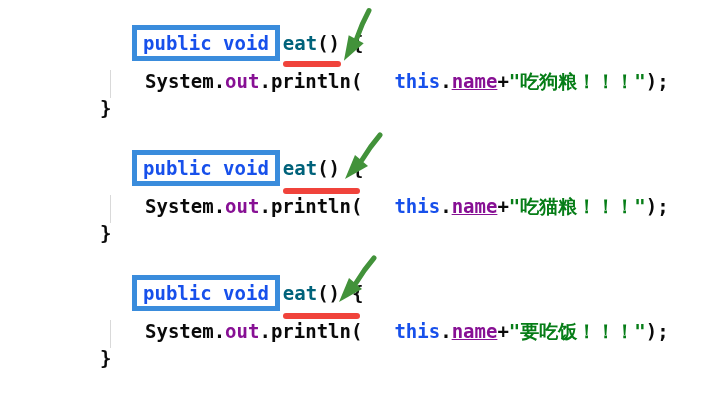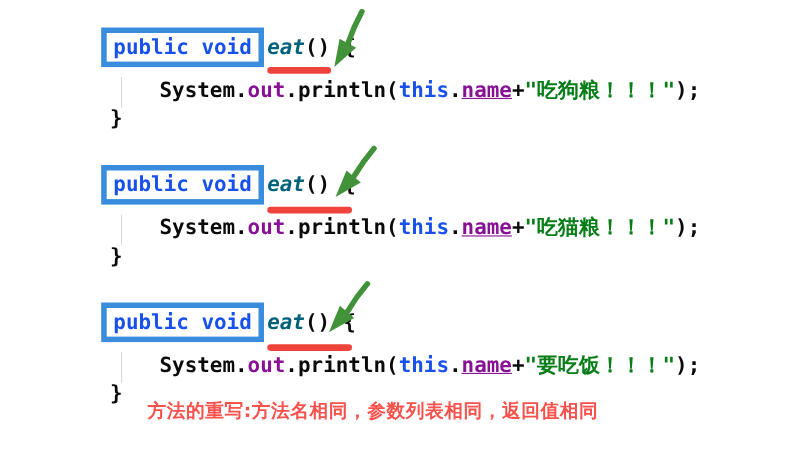--- a/index.html
+++ b/index.html
@@ -16,29 +16,30 @@
   .b2 { top: 145px; }
   .b3 { top: 270px; }
 
   .sig-line {
     position: relative;
     display: flex; align-items: center;
     height: 46px;
     font-size: 19px; font-weight: 600;
     color: var(--plain, #0a0a0a);
     white-space: pre;
+    margin-left: 40px;
   }
   .kw-box {
     display: inline-block;
     border: 5px solid var(--box, #3a8cdc);
     padding: 2px 6px;
     background: #ffffff;
   }
   .kw { color: var(--keyword, #1750eb); }
-  .method { color: var(--method, #00627a); margin-left: 3px; font-style: italic; }
+  .method { color: var(--method, #00627a); margin-left: 3px; }
   .brace { margin-left: 12px; }
 
   .underline {
     position: absolute;
     height: 6px; border-radius: 3px;
     background: var(--underline, #f0433b);
   }
   .b1 .underline { left: 151px; width: 58px; top: 41px; }
   .b2 .underline { left: 151px; width: 77px; top: 43px; }
   .b3 .underline { left: 151px; width: 77px; top: 43px; }
@@ -57,21 +58,21 @@
 
   .body-line {
     margin-left: 53px; margin-top: 3px;
     height: 27px;
     font-size: 19px; font-weight: 600;
     color: var(--plain, #0a0a0a);
     white-space: pre;
   }
   .static-field { color: var(--field, #871094); }
   .field { color: var(--field, #871094); text-decoration: underline; }
-  .kw-inline { color: var(--keyword, #1750eb); }
+  .kw-inline { color: var(--keyword, #1750eb); margin-left: 32px; }
   .string { color: var(--string, #067d17); }
 
   .close-line {
     margin-left: 8px; margin-top: 1px;
     font-size: 19px; font-weight: 600;
     color: var(--plain, #0a0a0a);
   }
 
   .caption {
     position: absolute;
@@ -123,15 +124,14 @@
       <svg class="arrow" viewBox="0 0 46 50">
         <path d="M42 3 C36 10 30 18 24 28" fill="none" stroke="#42923A" stroke-width="5" stroke-linecap="round"></path>
         <path d="M7 47 L17 23 L30 34 Z" fill="#42923A"></path>
       </svg>
     </div>
     <div class="indent-guide"></div>
     <div class="body-line"><span>System</span><span>.</span><span class="static-field">out</span><span>.</span><span>println</span><span>(</span><span class="kw-inline">this</span><span>.</span><span class="field">name</span><span>+</span><span class="string">"要吃饭！！！"</span><span>);</span></div>
     <div class="close-line">}</div>
   </div>
 
-  <div class="caption">方法的重写:方法名相同，参数列表相同，返回值相同</div>
 
 </div>
 
 </body></html>

